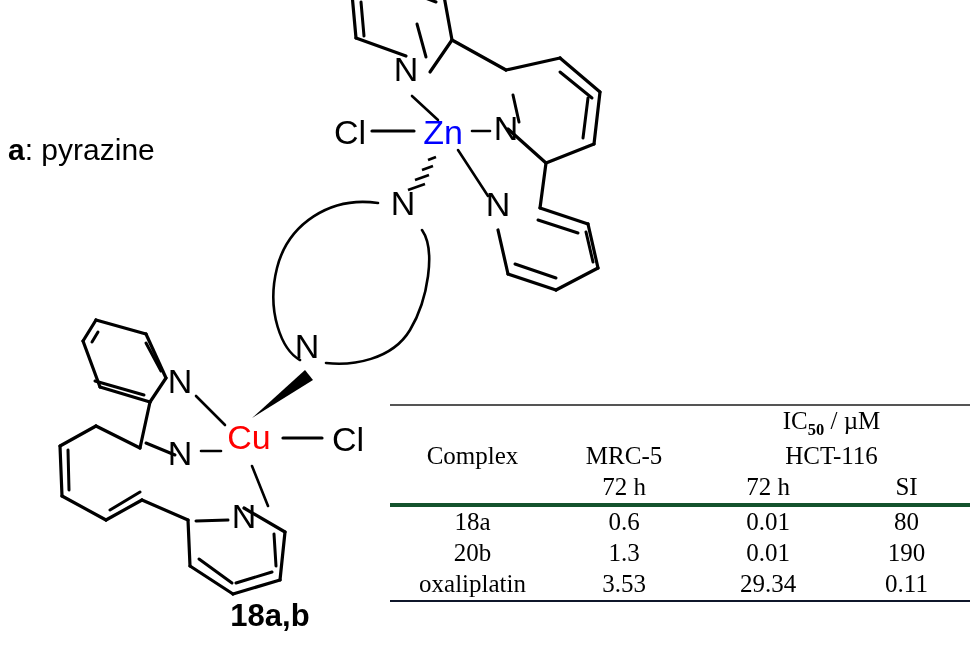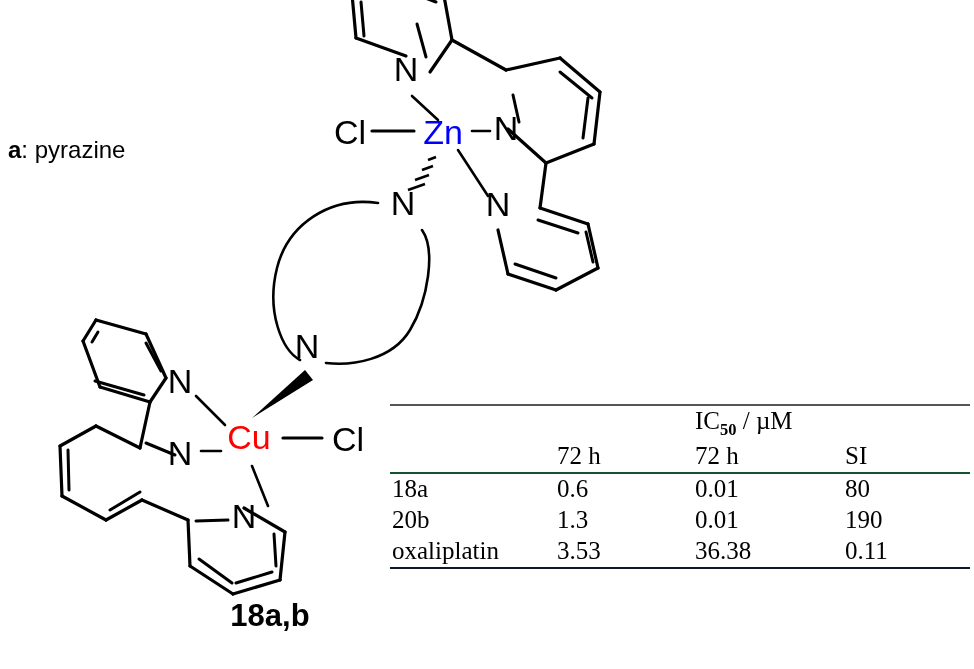--- a/index.html
+++ b/index.html
@@ -15,21 +15,21 @@
     overflow: hidden;
     font-family: "Liberation Sans", sans-serif;
   }
 
   
   #legend {
     position: absolute;
     left: 8px;
     top: 128px;
     font-family: "Liberation Sans", sans-serif;
-    font-size: 24px;
+    font-size: 30px;
     line-height: 44px;
     color: #000000;
     white-space: nowrap;
   }
   #legend .legend-row { display: block; }
   #legend .legend-key {
     font-weight: bold;
   }
 
   
@@ -100,26 +100,26 @@
   }
   table#ic50-table {
     width: 580px;
     border-collapse: collapse;
     font-family: "Liberation Serif", serif;
     font-size: 25px;
     color: #000000;
   }
   table#ic50-table td, table#ic50-table th {
     padding: 1px 2px 2px 2px;
-    text-align: left;
+    text-align: center;
     font-weight: normal;
     line-height: 1.12;
   }
   .rule-top > td { border-top: 2px solid #555555; }
-  .rule-mid > td { border-bottom: 2px solid #14532d; }
+  .rule-mid > td { border-bottom: 4px solid #14532d; }
   .rule-bot > td { border-bottom: 2px solid #0f172a; }
   .hdr-bold { font-weight: bold; }
   .cell-bold { font-weight: bold; }
   .col-complex { width: 165px; }
   .col-mrc { width: 138px; }
   .col-hct { width: 150px; }
   .col-si { width: 127px; }
   .sub {
     font-size: 0.66em;
     vertical-align: sub;
@@ -286,20 +286,25 @@
         <col class="col-si">
       </colgroup>
       <tbody>
 
         <tr class="rule-top">
           <td></td>
           <td></td>
           <td colspan="2" class="hdr-bold"><span>IC</span><span class="sub">50</span><span> / µM</span></td>
         </tr>
 
+        <tr>
+          <td class="hdr-bold">Complex</td>
+          <td class="hdr-bold">MRC-5</td>
+          <td colspan="2" class="hdr-bold">HCT-116</td>
+        </tr>
 
         <tr class="rule-mid">
           <td></td>
           <td>72 h</td>
           <td>72 h</td>
           <td>SI</td>
         </tr>
 
         <tr>
           <td class="cell-bold">18a</td>
@@ -309,20 +314,20 @@
         </tr>
         <tr>
           <td class="cell-bold">20b</td>
           <td>1.3</td>
           <td class="cell-bold">0.01</td>
           <td class="cell-bold">190</td>
         </tr>
         <tr class="rule-bot">
           <td>oxaliplatin</td>
           <td>3.53</td>
-          <td>36.38</td>
+          <td>29.34</td>
           <td>0.11</td>
         </tr>
       </tbody>
     </table>
   </div>
 
 </div>
 
 </body></html>

